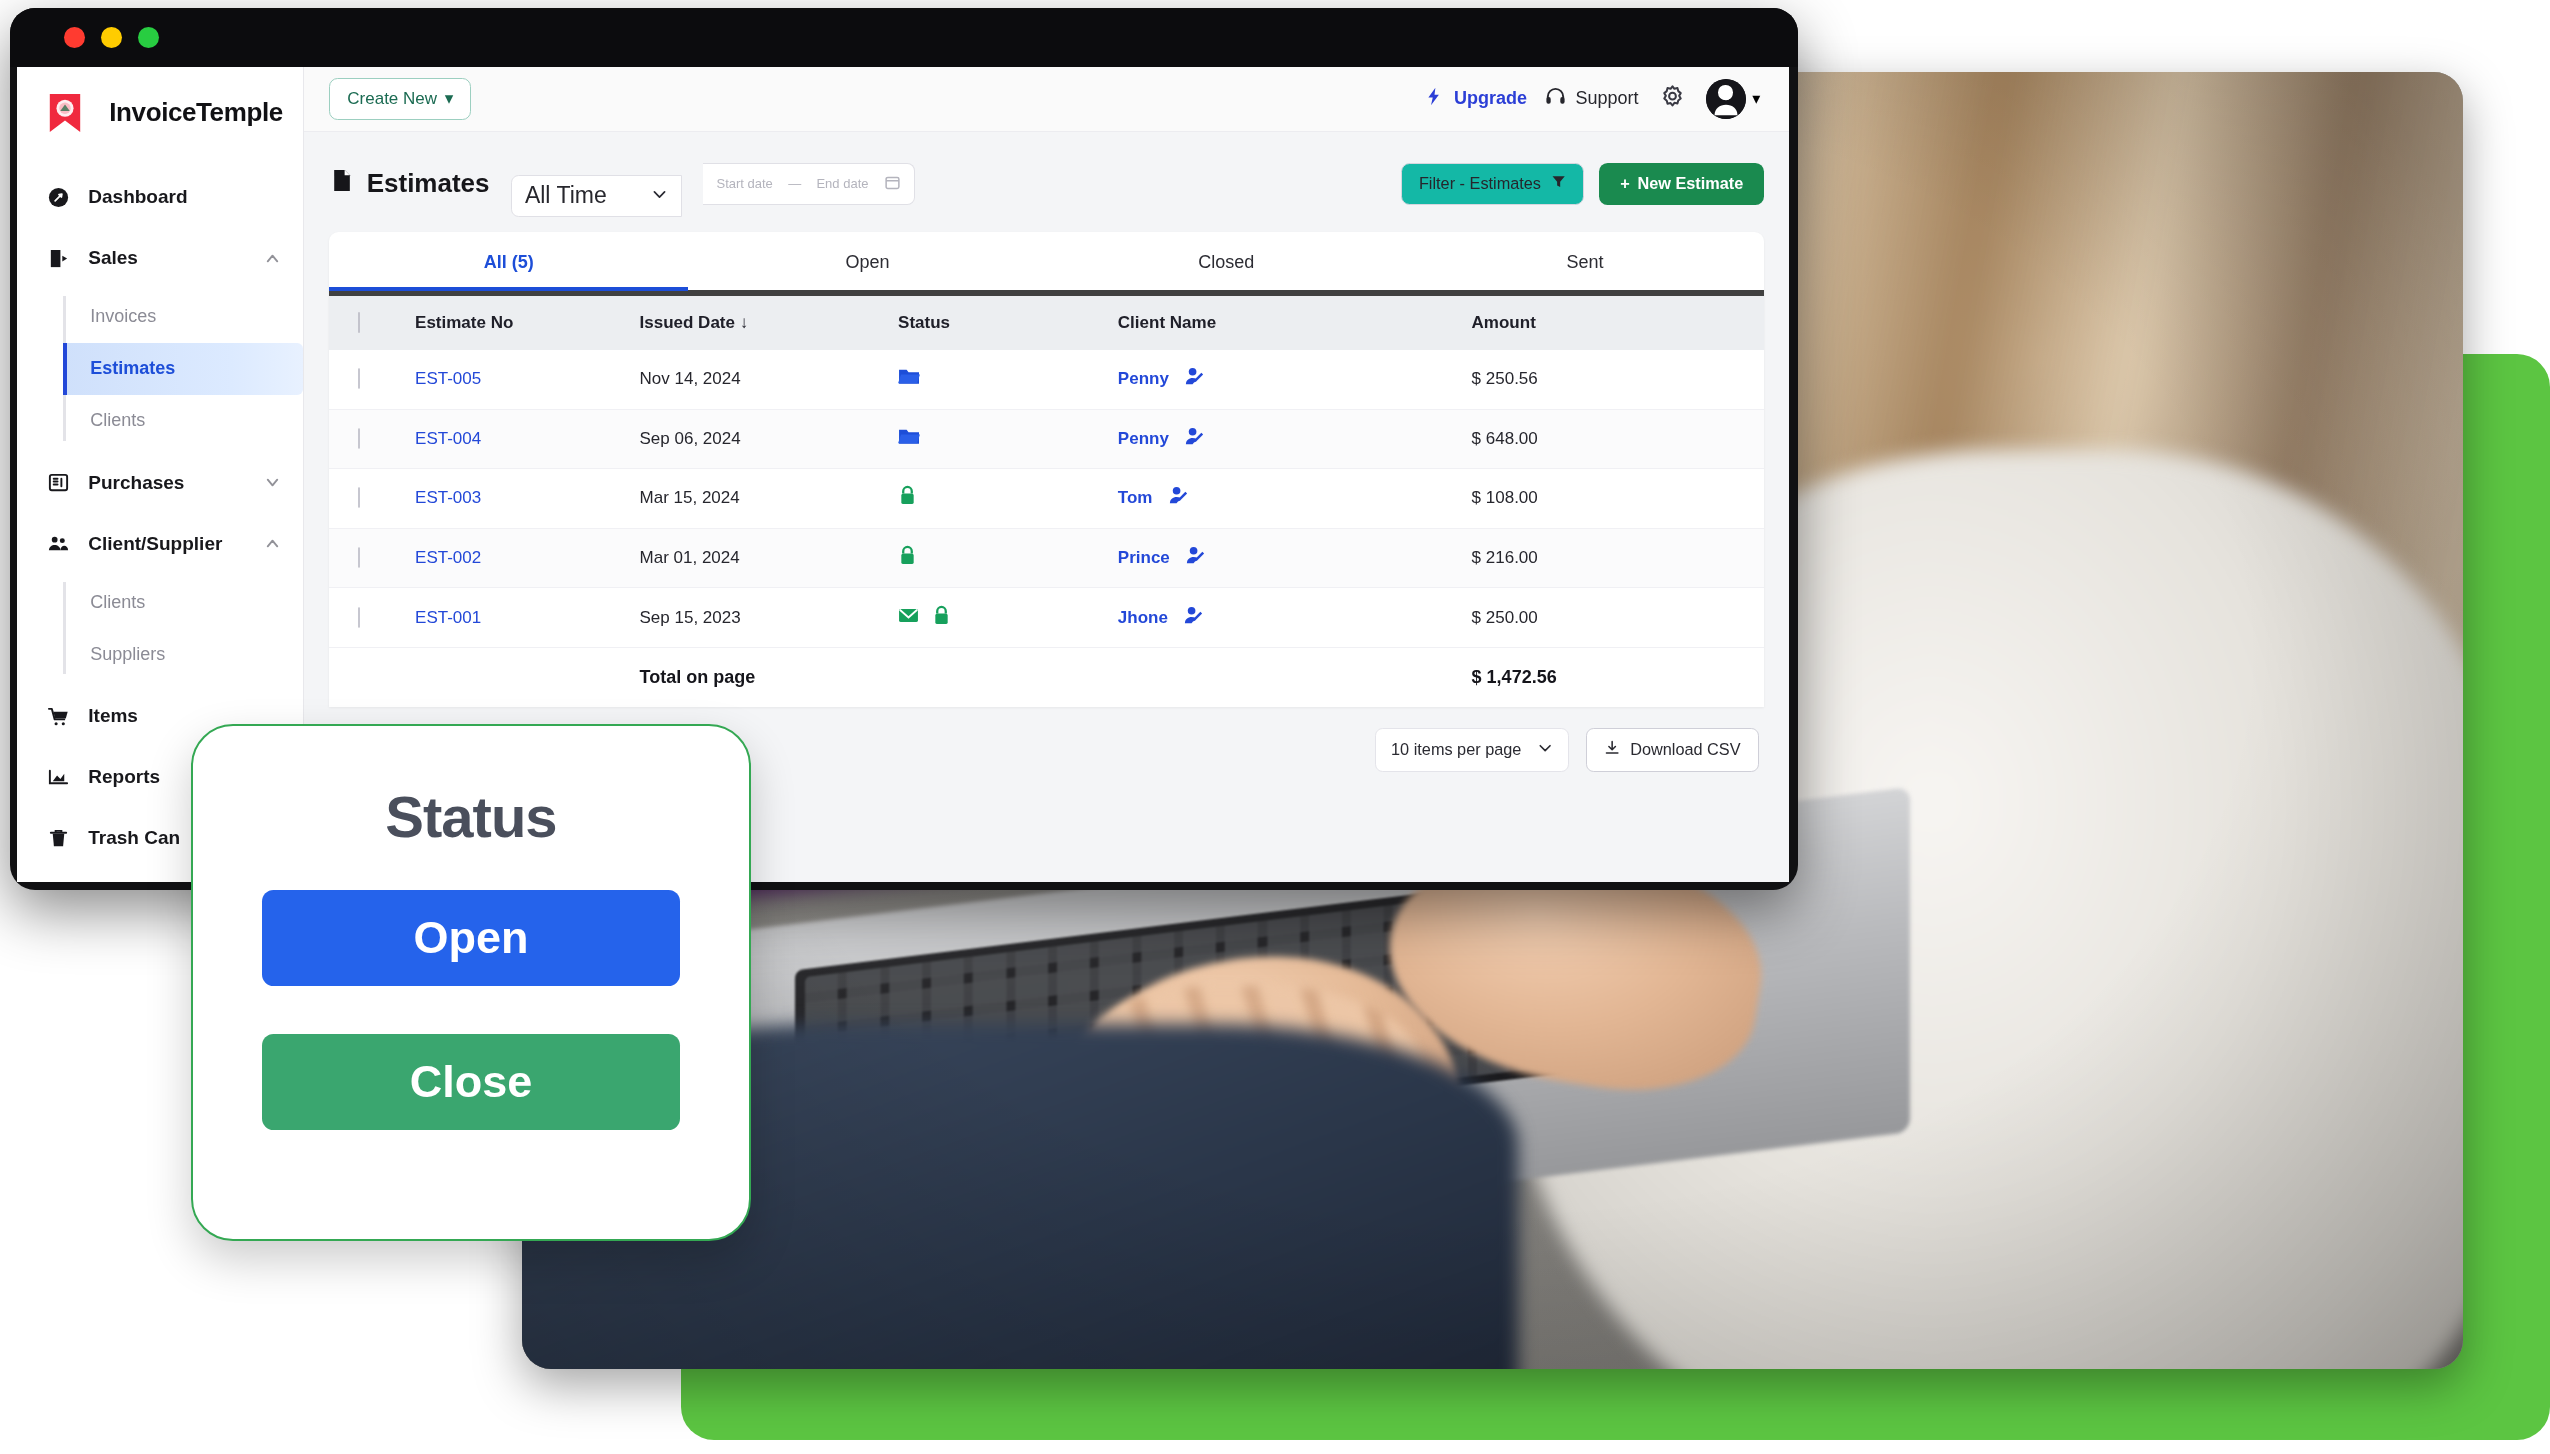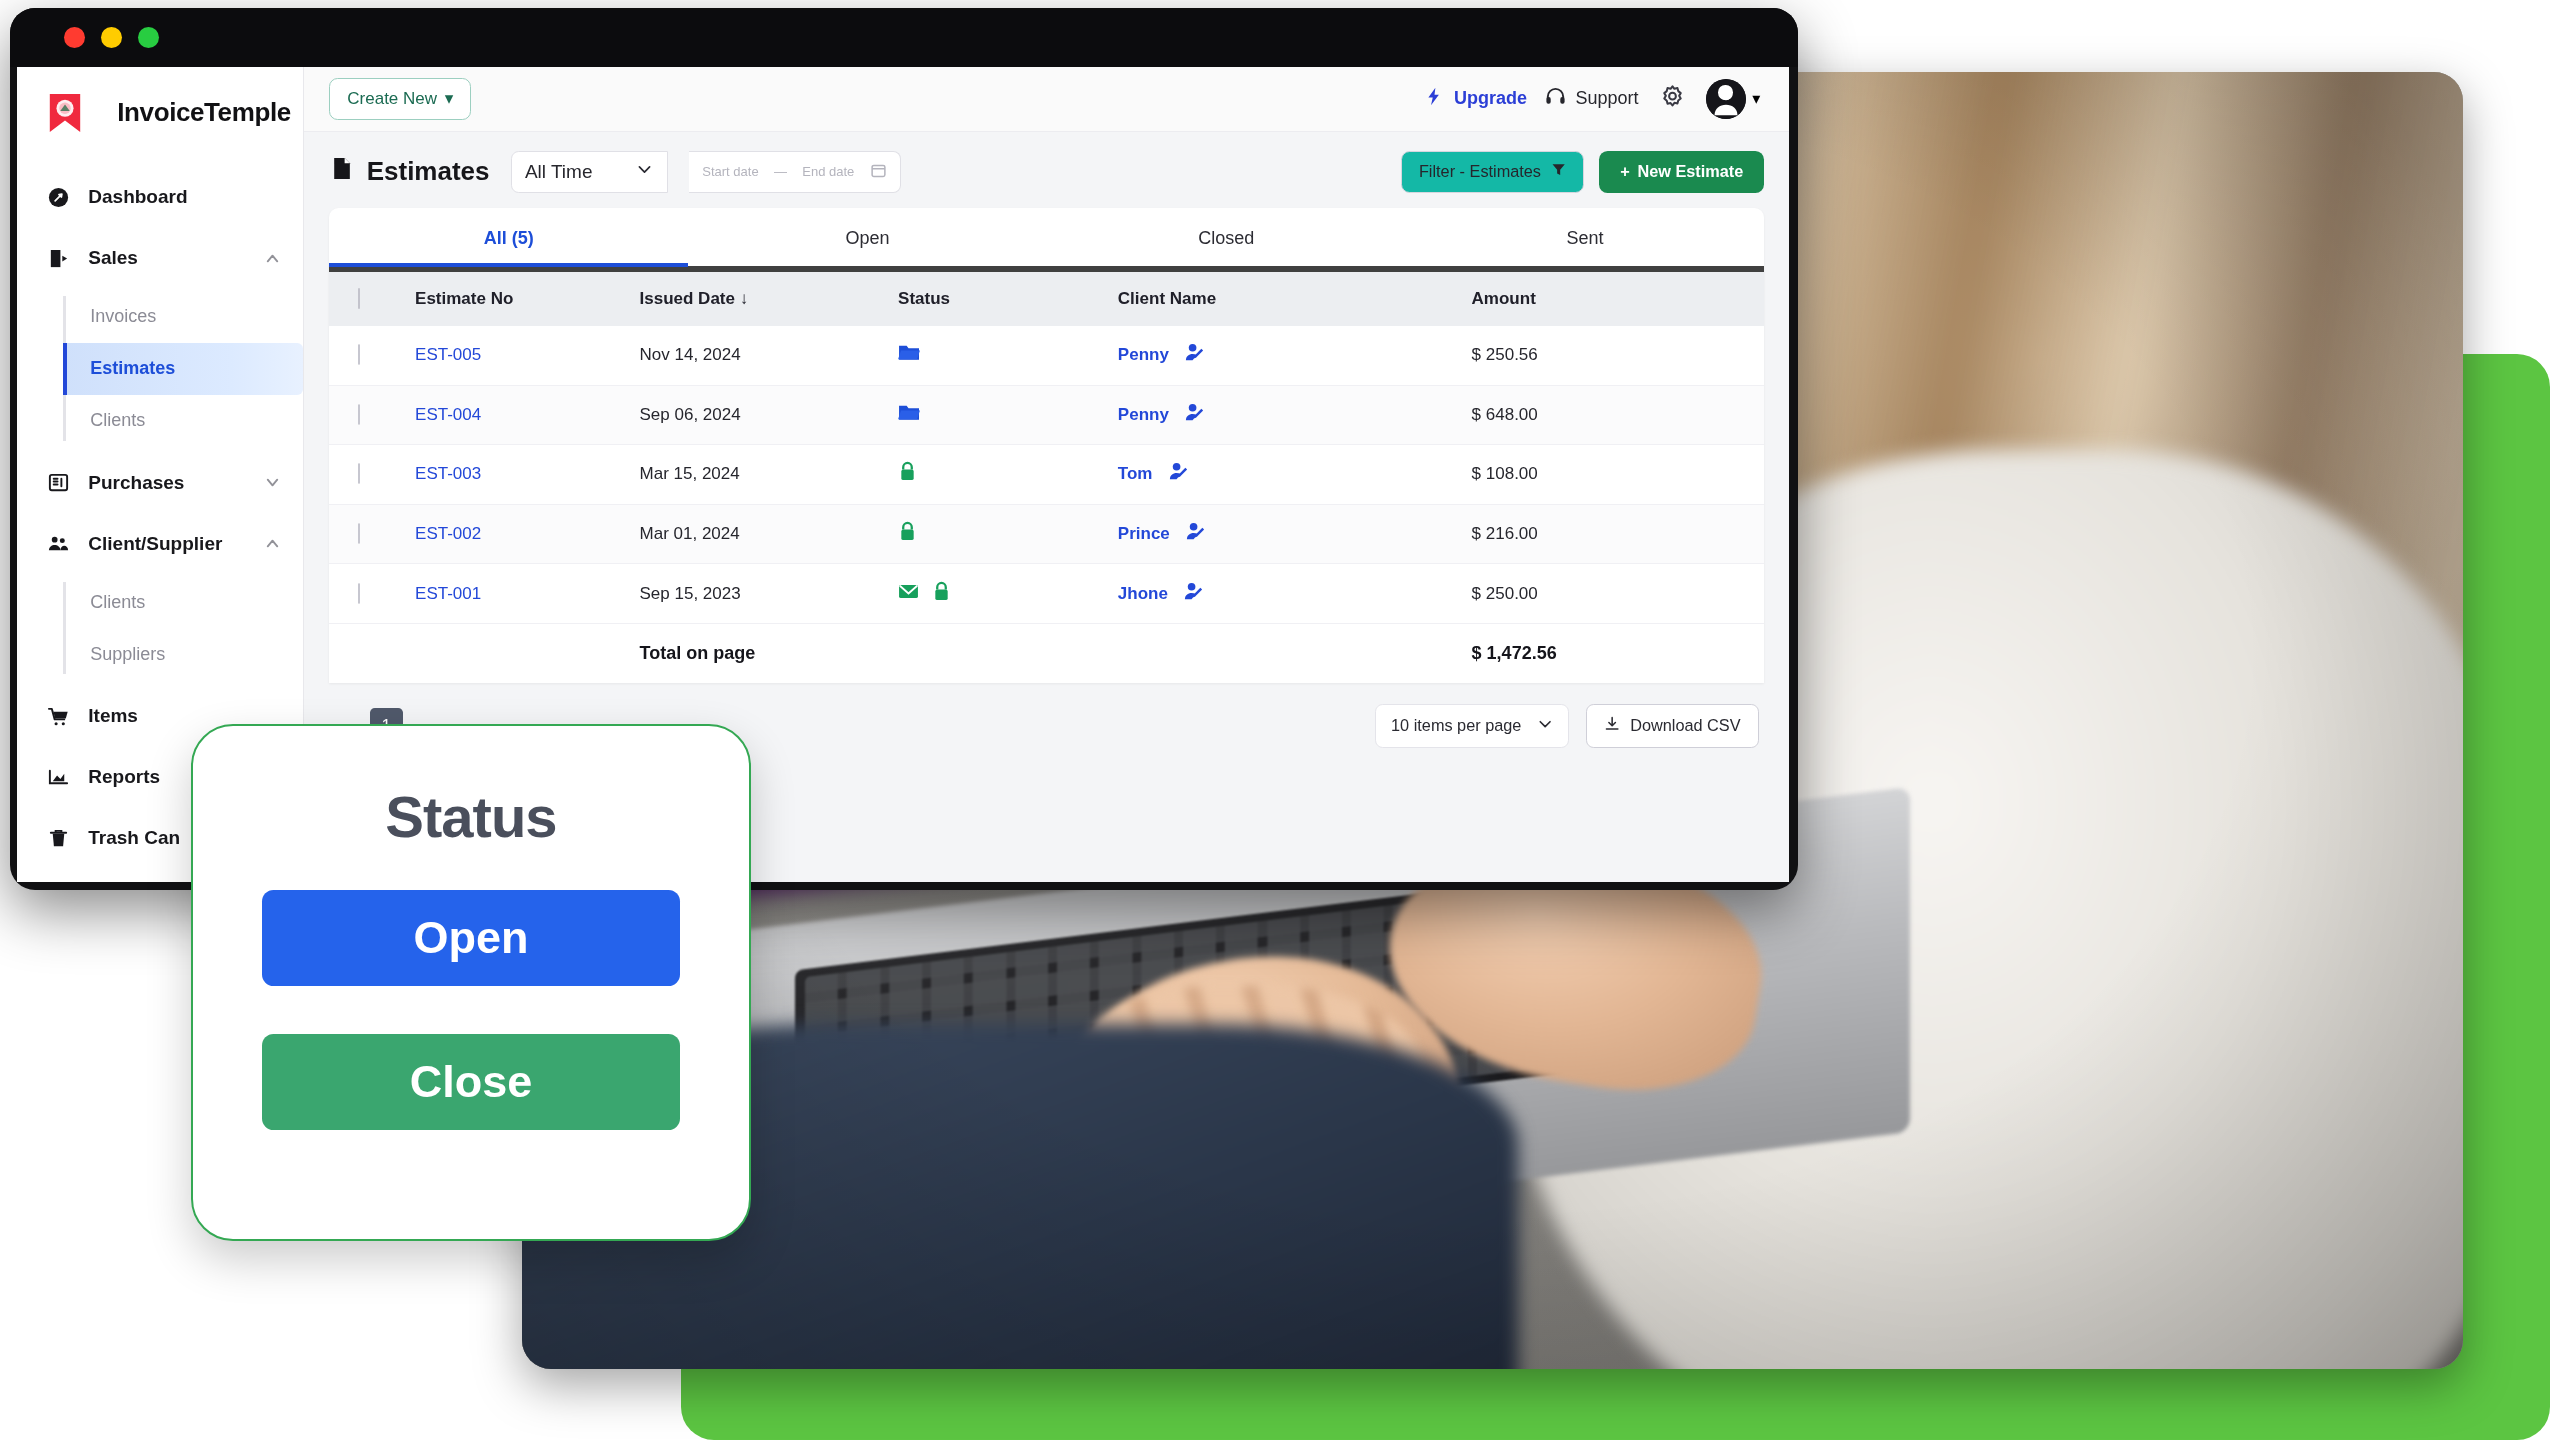--- a/index.html
+++ b/index.html
@@ -190,21 +190,21 @@
 
   
   .sidebar {
     width: 287px;
     background: #ffffff;
     border-right: 1px solid #e8e8ec;
     padding-top: 25px;
     flex-shrink: 0;
   }
   .brand {
-    display: flex; align-items: center; gap: 33px;
+    display: flex; align-items: center; gap: 25px;
     padding: 0 27px 33px 29px;
   }
   .brand-logo { width: 38px; height: 42px; flex-shrink: 0; }
   .brand-name {
     font-size: 26px; font-weight: bold; color: #111114; letter-spacing: -0.4px;
   }
 
   .nav-item {
     display: flex; align-items: center; gap: 17px;
     padding: 0 21px 0 29px;
@@ -304,21 +304,21 @@
     margin-bottom: 15.3px;
   }
   .page-title {
     display: flex; align-items: center; gap: 12.4px;
     font-size: 26px; font-weight: bold; color: #16161a;
   }
   .time-select {
     display: flex; align-items: center;
     background: #fff; border: 1px solid #e0e0e6; border-radius: 7.7px 0 0 7.7px;
     height: 42px; padding: 0 13.4px; gap: 44px;
-    font-size: 19px; color: #27272d; cursor: pointer;
+    font-size: 23px; color: #27272d; cursor: pointer; margin-top: 24px;
   }
   .date-range {
     display: flex; align-items: center;
     background: #fff; border: 1px solid #e0e0e6; border-left: none;
     border-radius: 0 7.7px 7.7px 0;
     height: 42px; padding: 0 13.4px; gap: 15.3px;
     font-size: 13px; color: #b4b4bd;
   }
   .date-dash { color: #b4b4bd; }
   .hdr-actions { margin-left: auto; display: flex; align-items: center; gap: 15.3px; }

